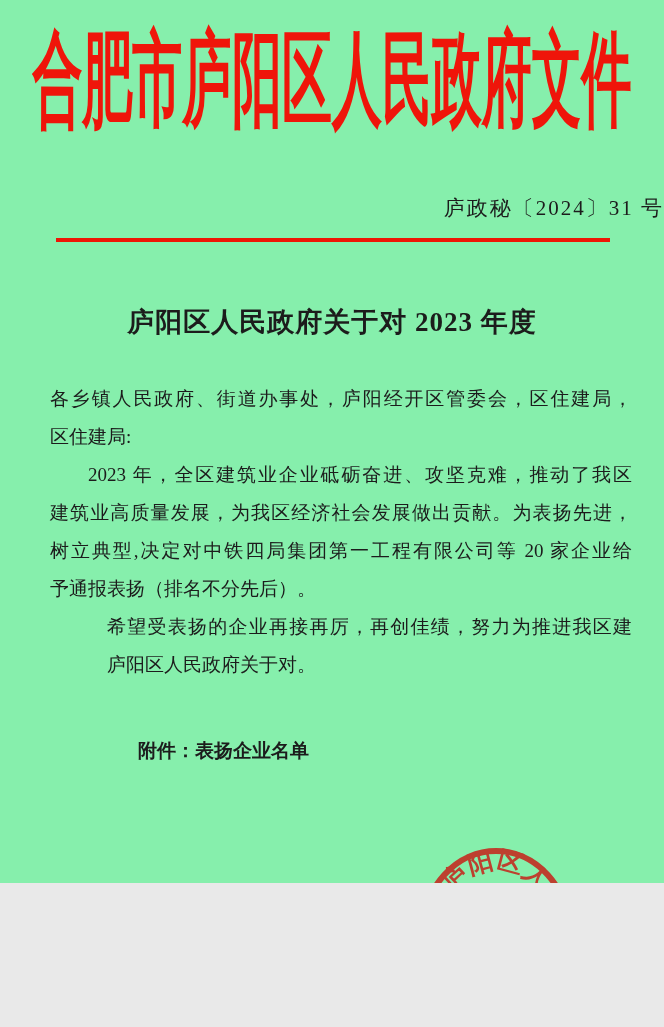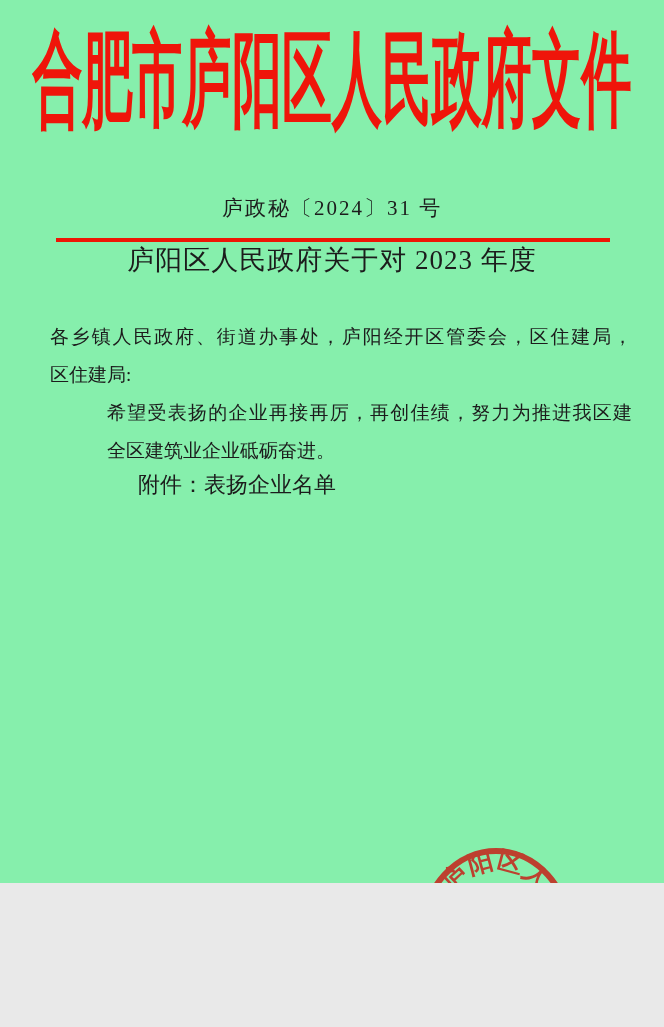--- a/index.html
+++ b/index.html
@@ -18,42 +18,42 @@
     display:flex;justify-content:center;align-items:center;
   }
   .letterhead-text{
     font-size:104px;line-height:1;font-weight:bold;
     color:#ef150a;white-space:nowrap;
     transform:scale(0.48,1.0);
   }
   
   .doc-number{
     margin-top:57px;line-height:30px;
-    text-align:center;font-size:21px;letter-spacing:2px;
+    text-align:right;font-size:21px;letter-spacing:2px;
   }
   
   .red-rule{
     margin:15px 54px 0 56px;height:4px;background:#ee1506;
   }
   
   .doc-title{
-    text-align:center;
-    font-size:27px;font-weight:normal;line-height:36px;letter-spacing:1px;
+    margin-top:62px;text-align:center;
+    font-size:27px;font-weight:bold;line-height:36px;letter-spacing:1px;
   }
   
   .body{
     margin-top:40px;padding:0 32px 0 50px;
     font-size:19px;line-height:38px;
   }
   .line{white-space:nowrap;}
   .just{text-align:justify;text-align-last:justify;white-space:normal;}
   .indent-first{text-indent:38px;}
   .block-indent{margin-left:57px;}
   .attachment{
-    padding-left:88px;line-height:30px;font-size:22px;
+    margin-top:52px;padding-left:88px;line-height:30px;font-size:19px;font-weight:bold;
   }
   
   .seal{
     position:absolute;left:416px;top:844px;
     width:160px;height:176px;opacity:0.88;
   }
   .issue-date{
     position:absolute;left:424px;top:972px;
     font-size:21px;letter-spacing:1px;line-height:30px;
   }
@@ -75,24 +75,30 @@
     <div>庐阳区人民政府关于对 2023 年度</div>
   </div>
 
   <div class="body">
 
     <div>
       <div class="line just">各乡镇人民政府、街道办事处，庐阳经开区管委会，区住建局，</div>
       <div class="line">区住建局:</div>
     </div>
 
+    <div>
+      <div class="line just indent-first">2023 年，全区建筑业企业砥砺奋进、攻坚克难，推动了我区</div>
+      <div class="line just">建筑业高质量发展，为我区经济社会发展做出贡献。为表扬先进，</div>
+      <div class="line just">树立典型,决定对中铁四局集团第一工程有限公司等 20 家企业给</div>
+      <div class="line">予通报表扬（排名不分先后）。</div>
+    </div>
 
     <div>
       <div class="line just block-indent">希望受表扬的企业再接再厉，再创佳绩，努力为推进我区建</div>
-      <div class="line block-indent">全区建筑业企业砥砺奋进。</div>
+      <div class="line block-indent">庐阳区人民政府关于对。</div>
     </div>
 
     <div class="attachment">附件：表扬企业名单</div>
   </div>
 
   <div class="issue-date">2024 年 6 月 6 日</div>
 
   <svg class="seal" viewBox="0 0 160 176">
     <ellipse cx="80" cy="88" rx="73" ry="81" fill="none" stroke="#c5281e" stroke-width="6"></ellipse>
     <path id="sealArc" d="M 34.1 124.1 A 56 63 0 1 1 125.9 124.1" fill="none"></path>

